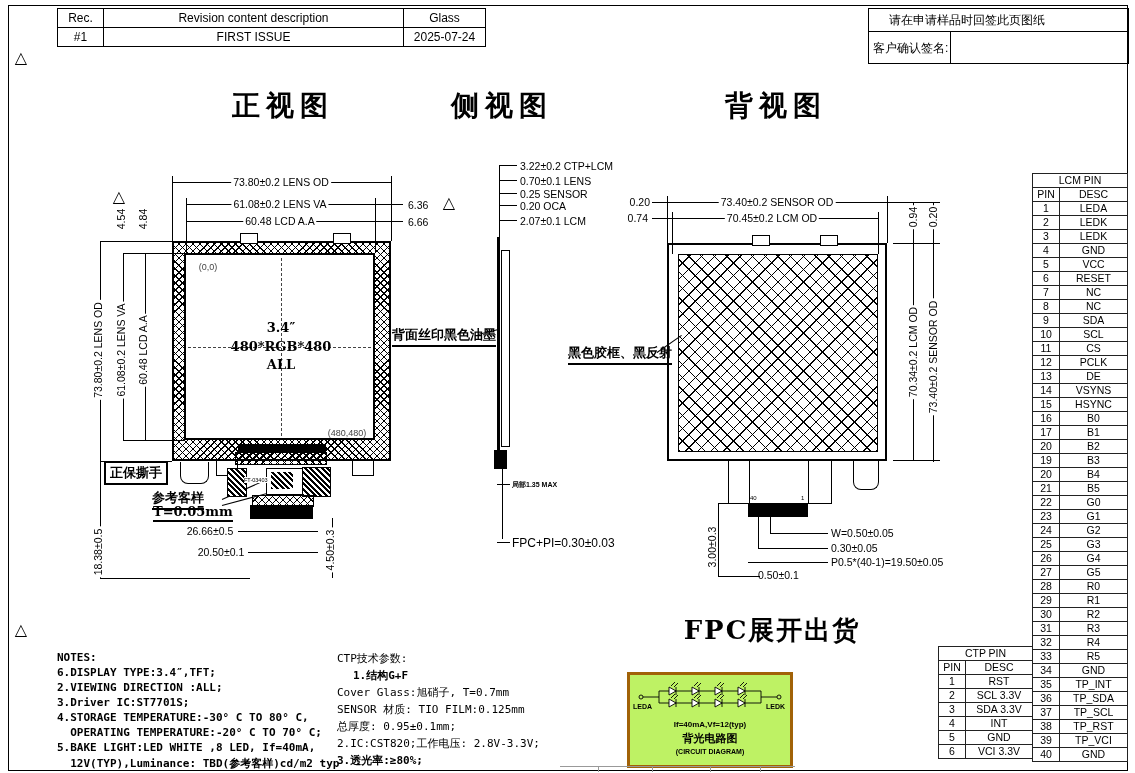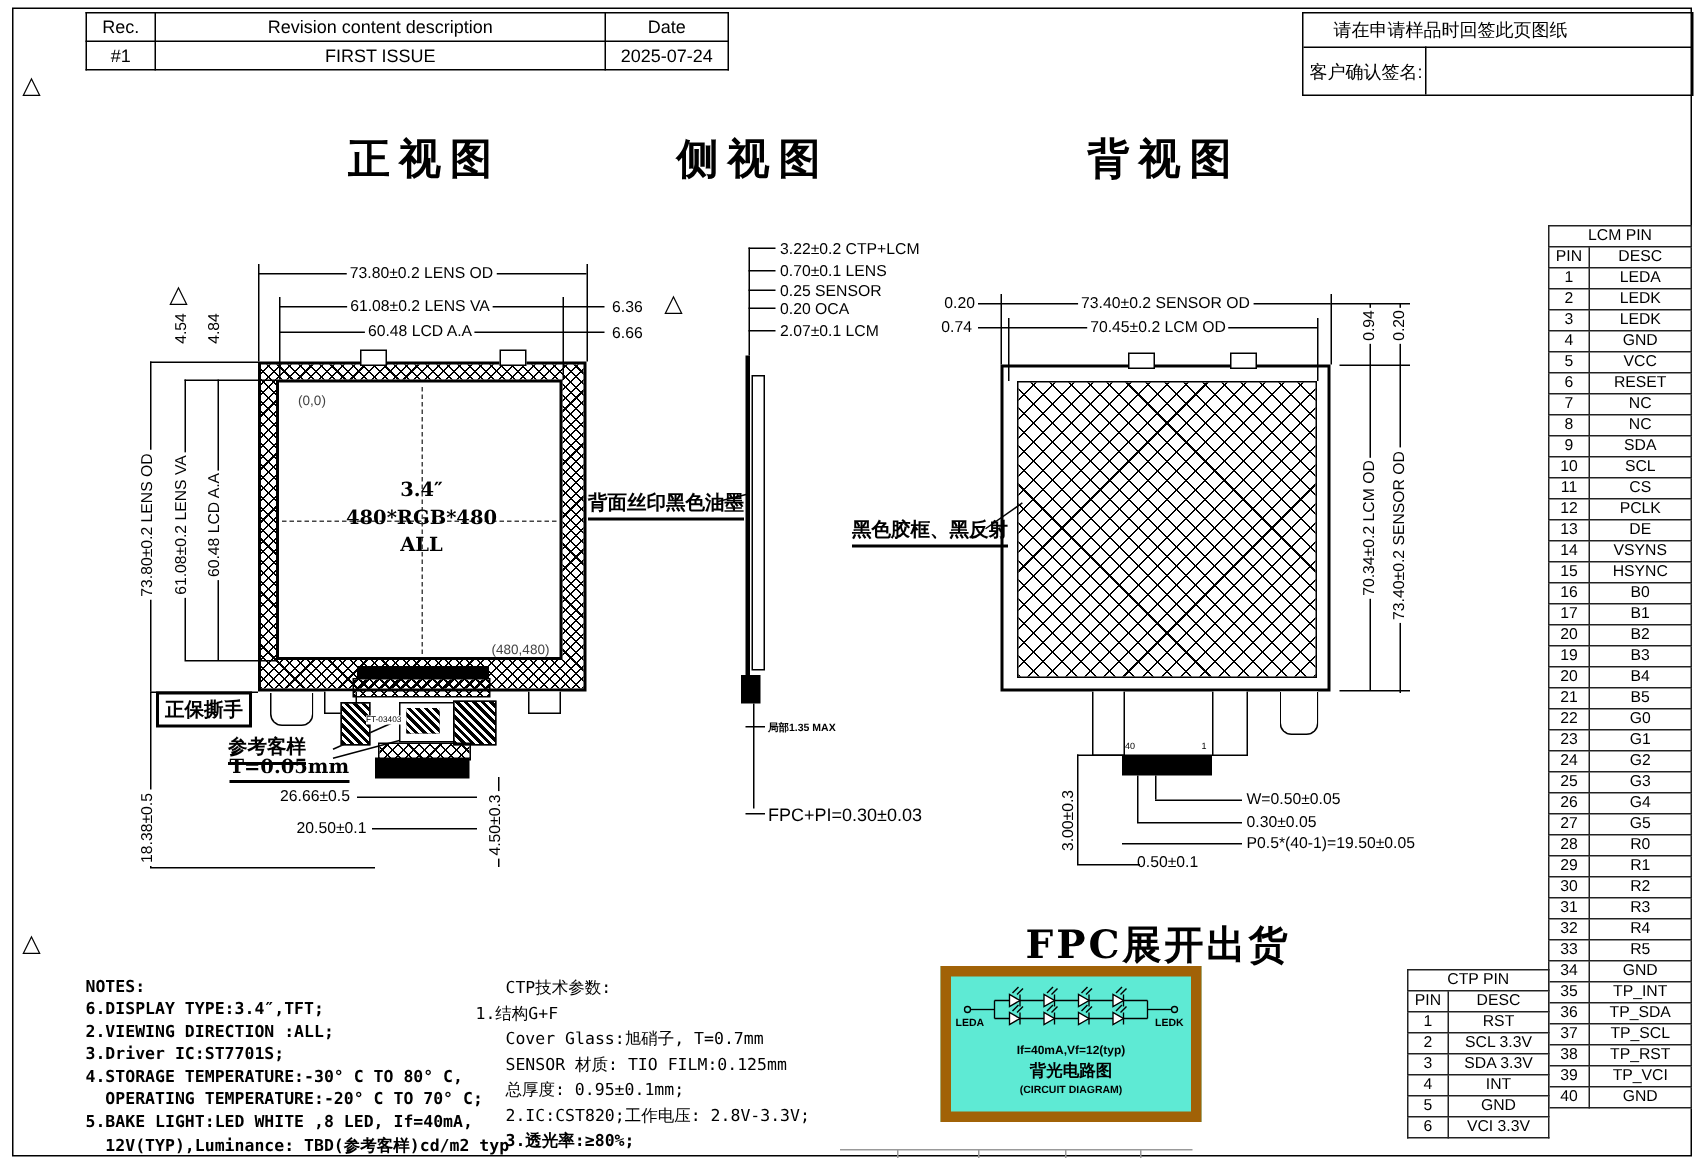--- a/index.html
+++ b/index.html
@@ -48,21 +48,21 @@
   <table class="revtable" style="left:57px;top:8px;width:428px">
     <colgroup>
         <col style="width:46px">
         <col style="width:300px">
         <col style="width:82px">
       </colgroup>
     <tbody>
         <tr>
       <td>Rec.</td>
       <td>Revision content description</td>
-      <td>Date</td>
+      <td>Glass</td>
     </tr>
     <tr>
       <td>#1</td>
       <td>FIRST ISSUE</td>
       <td>2025-07-24</td>
     </tr>
   </tbody>
     </table>
 
   <div class="abs" style="left:868px;top:8px;width:259px;height:54px;border:1px solid #000;font:12px 'Liberation Sans',sans-serif">
@@ -225,30 +225,30 @@
   <div class="abs mono" style="left:57px;top:651px">NOTES:</div>
   <div class="abs mono" style="left:57px;top:666px">6.DISPLAY TYPE:3.4″,TFT;</div>
   <div class="abs mono" style="left:57px;top:681px">2.VIEWING DIRECTION :ALL;</div>
   <div class="abs mono" style="left:57px;top:696px">3.Driver IC:ST7701S;</div>
   <div class="abs mono" style="left:57px;top:711px">4.STORAGE TEMPERATURE:-30° C TO 80° C,</div>
   <div class="abs mono" style="left:57px;top:726px">  OPERATING TEMPERATURE:-20° C TO 70° C;</div>
   <div class="abs mono" style="left:57px;top:741px">5.BAKE LIGHT:LED WHITE ,8 LED, If=40mA,</div>
   <div class="abs mono" style="left:57px;top:756px">  12V(TYP),Luminance: TBD(参考客样)cd/m2 typ</div>
 
   <div class="abs mono" style="left:337px;top:651px;font-weight:normal">CTP技术参数:</div>
-  <div class="abs mono" style="left:317px;top:668px;font-weight:normal">1.结构G+F</div>
+  <div class="abs mono" style="left:353px;top:668px;font-weight:bold">1.结构G+F</div>
   <div class="abs mono" style="left:337px;top:685px;font-weight:normal">Cover Glass:旭硝子, T=0.7mm</div>
   <div class="abs mono" style="left:337px;top:702px;font-weight:normal">SENSOR 材质: TIO FILM:0.125mm</div>
   <div class="abs mono" style="left:337px;top:719px;font-weight:normal">总厚度: 0.95±0.1mm;</div>
   <div class="abs mono" style="left:337px;top:736px;font-weight:normal">2.IC:CST820;工作电压: 2.8V-3.3V;</div>
   <div class="abs mono" style="left:337px;top:753px;font-weight:bold">3.透光率:≥80%;</div>
 
   <div class="vtitle" style="left:772px;top:630px;font-size:26px;letter-spacing:2px">FPC展开出货</div>
 
-  <div class="abs" style="left:627px;top:644px;width:160px;height:90px;border:7px solid #a16207;background:#5eead4">
+  <div class="abs" style="left:627px;top:672px;width:160px;height:90px;border:3px solid #a16207;background:#bef264">
     <svg width="146" height="28" viewBox="0 0 146 28" style="position:absolute;left:7px;top:8px;overflow:visible" stroke="#000" stroke-width="0.9" fill="none">
       <defs>
         <g id="led">
           <path d="M0,-4 L0,4 L7,0 Z" fill="#fff"></path>
           <line x1="7" y1="-4" x2="7" y2="4"></line>
           <line x1="2" y1="-5" x2="6" y2="-9"></line>
           <line x1="5" y1="-4" x2="9" y2="-8"></line>
         </g>
       </defs>
       <circle cx="4" cy="14" r="2"></circle>
@@ -274,21 +274,21 @@
     <div class="ctext" style="left:80px;top:63px;font:bold 11px 'DejaVu Serif',serif">背光电路图</div>
     <div class="ctext" style="left:80px;top:76px;font:bold 7px 'Liberation Sans',sans-serif">(CIRCUIT DIAGRAM)</div>
   </div>
 
   <div class="hl" style="left:560px;top:766px;width:235px;background:#999"></div>
   <div class="vl" style="left:598px;top:766px;height:6px;background:#999"></div>
   <div class="vl" style="left:652px;top:766px;height:6px;background:#999"></div>
   <div class="vl" style="left:710px;top:766px;height:6px;background:#999"></div>
   <div class="vl" style="left:760px;top:766px;height:6px;background:#999"></div>
 
-  <table class="pintable" style="left:1032px;top:150px;width:95px">
+  <table class="pintable" style="left:1032px;top:173px;width:95px">
     <colgroup>
         <col style="width:27px">
         <col style="width:68px">
       </colgroup>
     <tbody>
         <tr>
       <td colspan="2">LCM PIN</td>
     </tr>
     <tr>
       <td>PIN</td>

